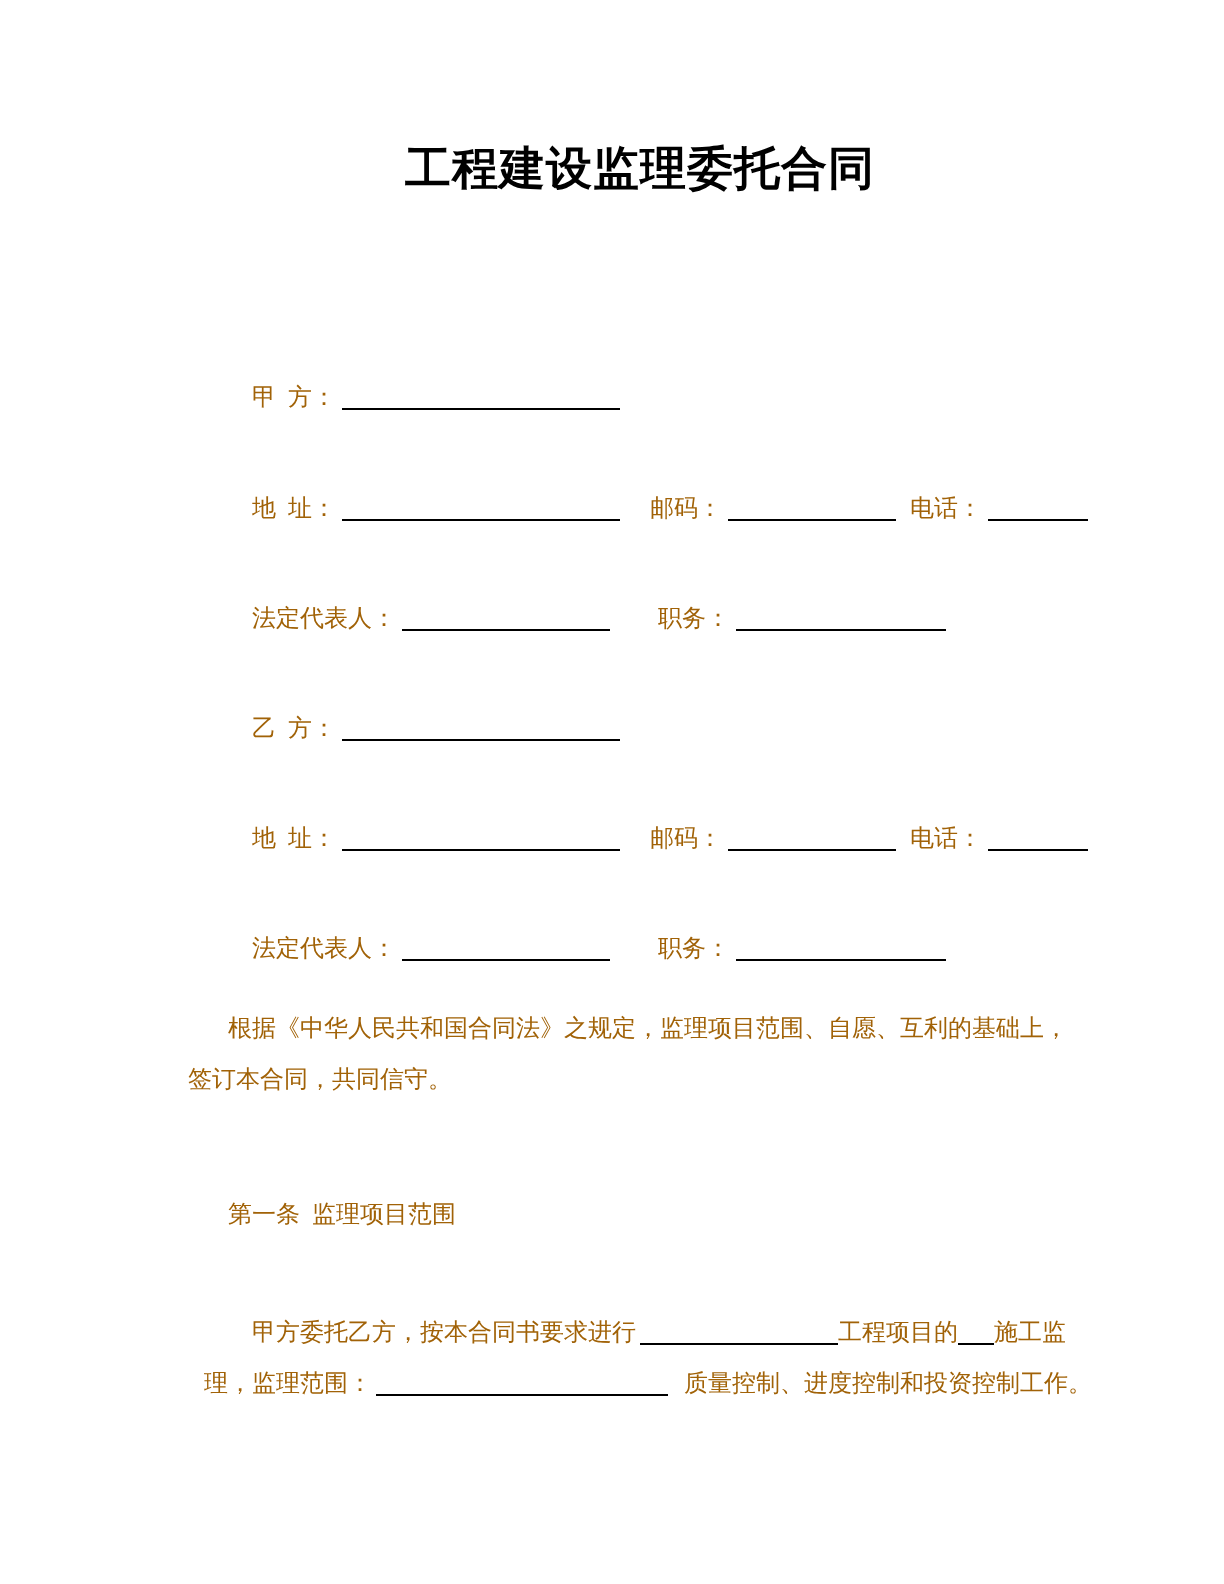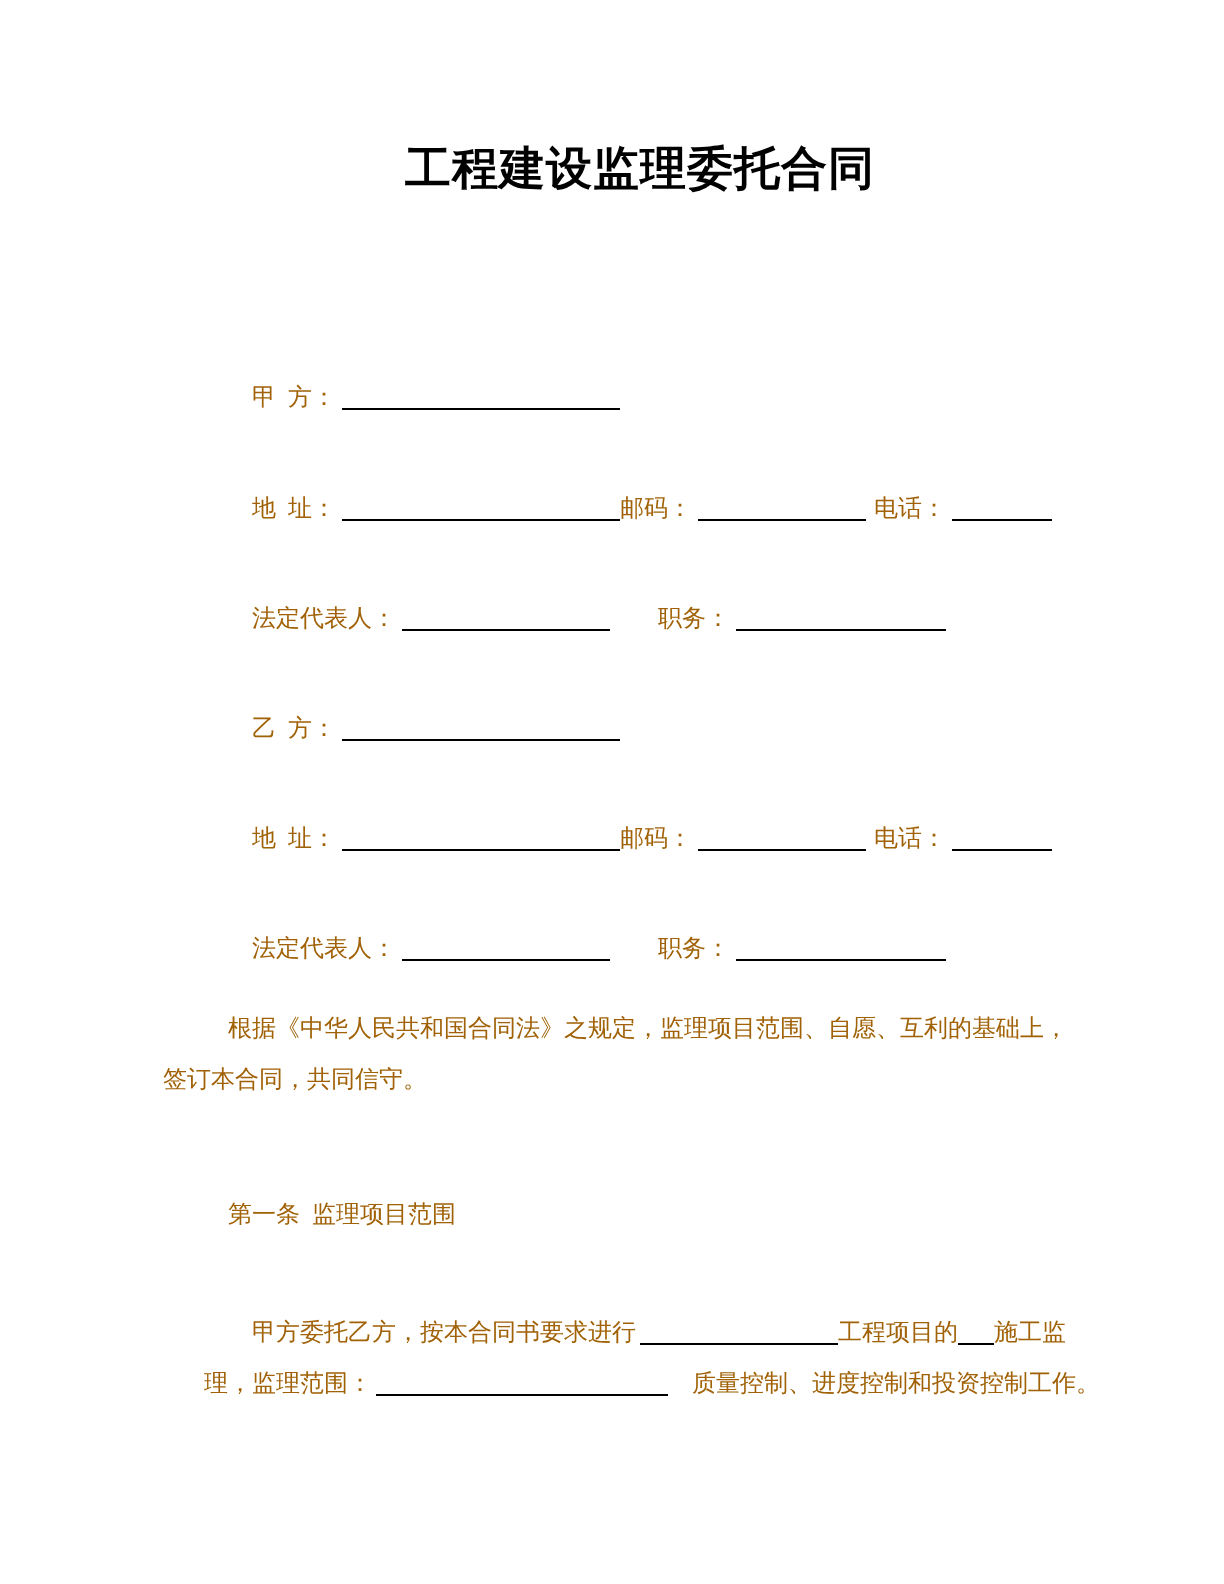--- a/index.html
+++ b/index.html
@@ -42,24 +42,24 @@
   }
   .w-name   { width: 278px; }
   .w-addr   { width: 278px; }
   .w-post   { width: 168px; }
   .w-phone  { width: 100px; }
   .w-rep    { width: 208px; }
   .w-pos    { width: 210px; }
   .w-proj   { width: 198px; margin-left: 4px; }
   .w-type   { width: 36px;  margin-left: 0; }
   .w-scope  { width: 292px; margin-left: 4px; }
-  .gap-post { }
-  .gap-tel  { margin-left: 8px; text-align: right; }
+  .gap-post { margin-left: 30px; }
+  .gap-tel  { margin-left: 14px; text-align: right; }
   .gap-duty { margin-left: 48px; }
-  .gap-txt  { margin-left: 24px; }
+  .gap-txt  { margin-left: 16px; }
 </style>
 </head>
 <body>
 
 <div class="page">
 
   <div class="doc-title">工程建设监理委托合同</div>
 
   <div class="row" style="top:355px; left:228px;">
     <span>甲  方：</span><span class="blank w-name"></span>
@@ -79,21 +79,21 @@
 
   <div class="row" style="top:796px; left:228px;">
     <span>地  址：</span><span class="blank w-addr"></span><span class="gap-post">邮码：</span><span class="blank w-post"></span><span class="gap-tel">电话：</span><span class="blank w-phone"></span>
   </div>
 
   <div class="row" style="top:906px; left:228px;">
     <span>法定代表人：</span><span class="blank w-rep"></span><span class="gap-duty">职务：</span><span class="blank w-pos"></span>
   </div>
 
   <div class="row" style="top:1014px; left:228px;">根据《中华人民共和国合同法》之规定，监理项目范围、自愿、互利的基础上，</div>
-  <div class="row" style="top:1065px; left:163px;">签订本合同，共同信守。</div>
+  <div class="row" style="top:1065px; left:188px;">签订本合同，共同信守。</div>
 
   <div class="row" style="top:1200px; left:228px;">第一条  监理项目范围</div>
 
   <div class="row" style="top:1290px; left:228px;text-align:right;">
     <span>甲方委托乙方，按本合同书要求进行</span><span class="blank w-proj"></span><span>工程项目的</span><span class="blank w-type"></span><span>施工监</span>
   </div>
 
   <div class="row" style="top:1341px; left:180px;">
     <span>理，监理范围：</span><span class="blank w-scope"></span><span class="gap-txt">质量控制、进度控制和投资控制工作。</span>
   </div>

